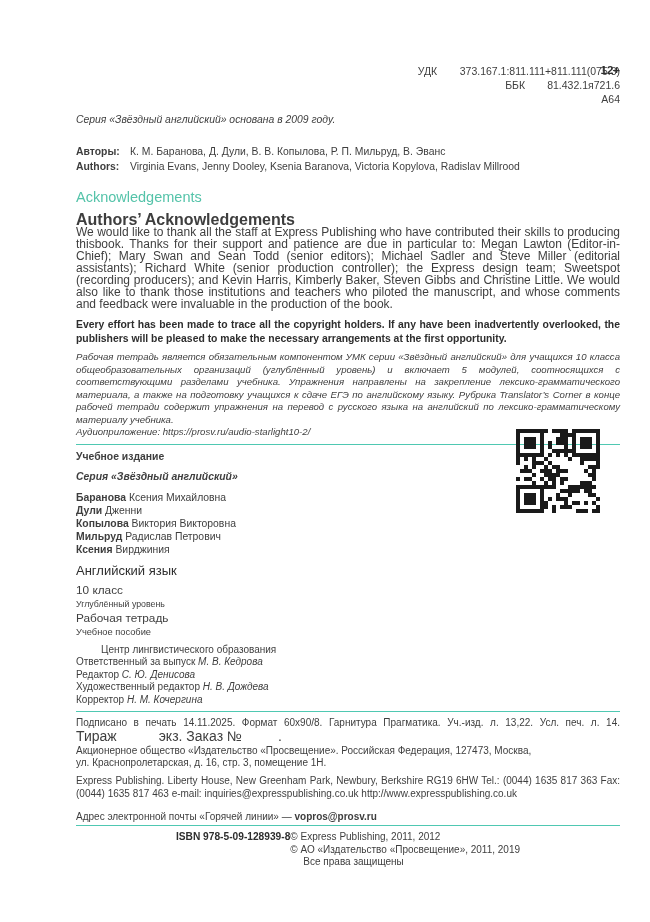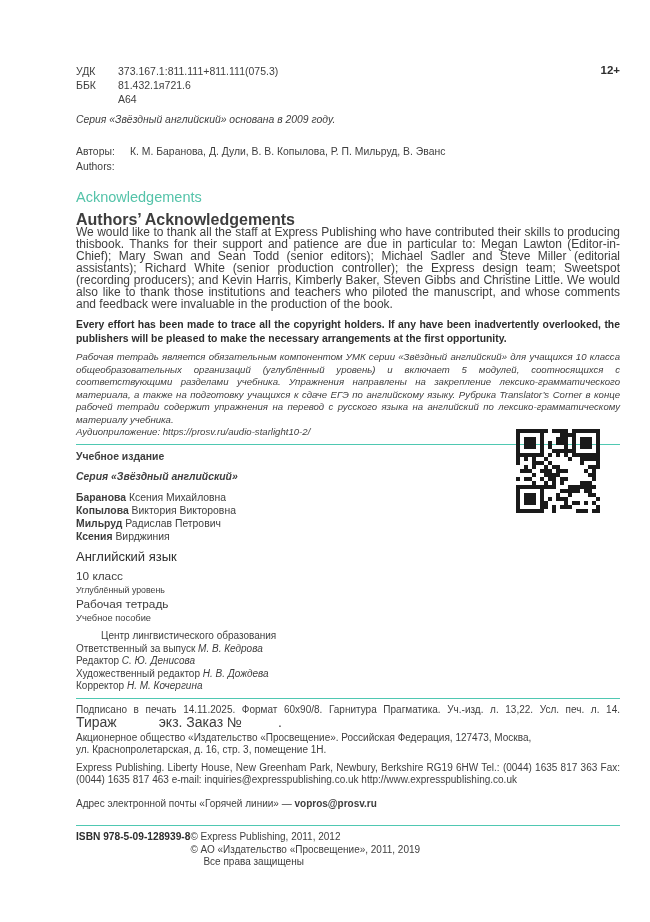--- a/index.html
+++ b/index.html
@@ -5,29 +5,29 @@
   * { box-sizing: border-box; }
   html, body { margin: 0; padding: 0; background: #ffffff; }
   .page {
     width: 650px; height: 922px; position: relative; overflow: hidden;
     background: #ffffff; color: #3e3e3e;
     font-family: "Liberation Sans", "DejaVu Sans", sans-serif;
     padding: 64px 30px 0 76px;
   }
   .bold { font-weight: bold; }
 
-  .meta-row { display: flex; font-size: 10.5px; line-height: 14px; }
+  .meta-row { display: flex; font-size: 10.5px; line-height: 14px; justify-content: flex-end; }
   .meta-label { width: 42px; flex: none; }
   .age-badge { position: absolute; top: 64px; right: 30px; font-weight: bold; font-size: 11.5px; color: #2e2e2e; }
 
   .series-note { margin-top: 8px; font-size: 10.4px; font-style: italic; }
 
   .authors-block { margin-top: 20px; }
   .author-row { display: flex; font-size: 10.4px; line-height: 14.5px; }
-  .author-label { width: 54px; flex: none; font-weight: normal; }
+  .author-label { width: 54px; flex: none; font-weight: bold; }
 
   .ack-heading { margin: 14px 0 0 0; font-size: 14.5px; line-height: 18px; color: #54c3a9; font-weight: normal; }
   .ack-sub { margin-top: 7px; font-size: 16px; line-height: 13px; font-weight: bold; }
   .ack-body { margin: 0; font-size: 12px; line-height: 12px; text-align: justify; }
   .notice { margin: 8px 0 0 0; font-weight: bold; font-size: 10.4px; line-height: 13.5px; text-align: justify; color: #2e2e2e; }
 
   .annotation { margin: 6px 0 0 0; font-style: italic; font-size: 9.6px; line-height: 12.5px; text-align: justify; }
   .annotation-audio { font-style: italic; font-size: 9.6px; line-height: 12.5px; }
 
   hr.teal { border: none; border-top: 1.6px solid #4fc8b2; margin: 5px 0 5px 0; }
@@ -50,21 +50,21 @@
   .print1 { margin-top: 2px; font-size: 10px; line-height: 12.5px; text-align: justify; text-align-last: justify; }
   .tirazh { font-size: 14px; line-height: 12.5px; }
   .gap-a { display: inline-block; width: 42px; }
   .gap-b { display: inline-block; width: 36px; }
 
   .pub-ru { margin-top: 3px; font-size: 10px; line-height: 12.2px; }
   .pub-en { margin-top: 6px; font-size: 10px; line-height: 12.2px; text-align: justify; }
   .hotline { margin-top: 8px; font-size: 10px; line-height: 13px; }
 
   .footer { position: absolute; left: 76px; right: 30px; top: 820px; }
-  .footer-row { display: flex; justify-content: flex-start; margin-top: 5px; font-size: 10px; line-height: 12.5px; }
+  .footer-row { display: flex; justify-content: center; margin-top: 5px; font-size: 10px; line-height: 12.5px; }
   .isbn { font-weight: bold; font-size: 10.2px; color: #2e2e2e; }
   .rights { padding-left: 13px; }
 </style>
 </head>
 <body>
 
 <div class="page">
 
   <div>
     <div class="meta-row">
@@ -84,20 +84,21 @@
 
   <div class="series-note">Серия «Звёздный английский» основана в 2009 году.</div>
 
   <div class="authors-block">
     <div class="author-row">
       <span class="author-label">Авторы:</span>
       <span>К. М. Баранова, Д. Дули, В. В. Копылова, Р. П. Мильруд, В. Эванс</span>
     </div>
     <div class="author-row">
       <span class="author-label">Authors:</span>
+      <span>Virginia Evans, Jenny Dooley, Ksenia Baranova, Victoria Kopylova, Radislav Millrood</span>
     </div>
   </div>
 
   <div class="ack-heading">Acknowledgements</div>
   <div class="ack-sub">Authors’ Acknowledgements</div>
   <p class="ack-body">We would like to thank all the staff at Express Publishing who have contributed their skills to producing thisbook. Thanks for their support and patience are due in particular to: Megan Lawton (Editor-in-Chief); Mary Swan and Sean Todd (senior editors); Michael Sadler and Steve Miller (editorial assistants); Richard White (senior production controller); the Express design team; Sweetspot (recording producers); and Kevin Harris, Kimberly Baker, Steven Gibbs and Christine Little. We would also like to thank those institutions and teachers who piloted the manuscript, and whose comments and feedback were invaluable in the production of the book.</p>
   <p class="notice">Every effort has been made to trace all the copyright holders. If any have been inadvertently overlooked, the publishers will be pleased to make the necessary arrangements at the first opportunity.</p>
 
   <p class="annotation">Рабочая тетрадь является обязательным компонентом УМК серии «Звёздный английский» для учащихся 10 класса общеобразовательных организаций (углублённый уровень) и включает 5 модулей, соотносящихся с соответствующими разделами учебника. Упражнения направлены на закрепление лексико-грамматического материала, а также на подготовку учащихся к сдаче ЕГЭ по английскому языку. Рубрика Translator’s Corner в конце рабочей тетради содержит упражнения на перевод с русского языка на английский по лексико-грамматическому материалу учебника.</p>
   <div class="annotation-audio">
@@ -340,20 +341,24 @@
   <div>
     <div class="imprint-type">Учебное издание</div>
     <div class="imprint-series">Серия «Звёздный английский»</div>
 
     <div class="imprint-authors">
       <div class="imprint-author">
         <span class="bold">Баранова</span>
         <span>Ксения Михайловна</span>
       </div>
       <div class="imprint-author">
+        <span class="bold">Дули</span>
+        <span>Дженни</span>
+      </div>
+      <div class="imprint-author">
         <span class="bold">Копылова</span>
         <span>Виктория Викторовна</span>
       </div>
       <div class="imprint-author">
         <span class="bold">Мильруд</span>
         <span>Радислав Петрович</span>
       </div>
       <div class="imprint-author">
         <span class="bold">Ксения</span>
         <span>Вирджиния</span>

